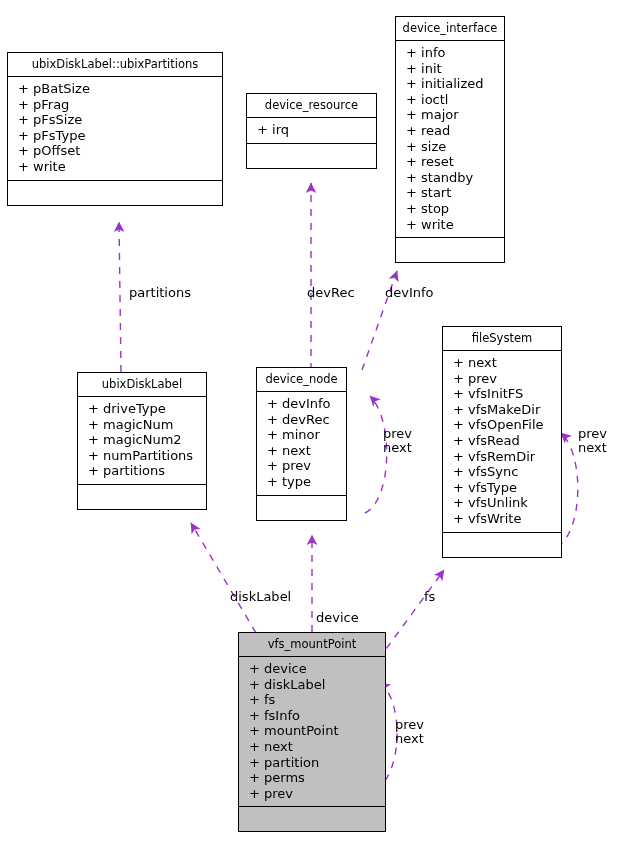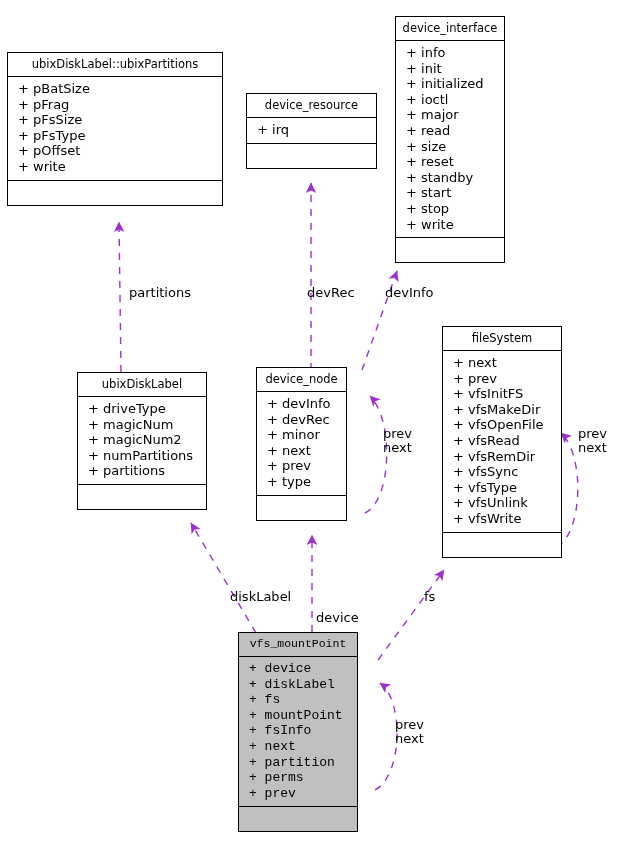--- a/index.html
+++ b/index.html
@@ -185,28 +185,28 @@
       <div class="row">+ vfsRead</div>
       <div class="row">+ vfsRemDir</div>
       <div class="row">+ vfsSync</div>
       <div class="row">+ vfsType</div>
       <div class="row">+ vfsUnlink</div>
       <div class="row">+ vfsWrite</div>
     </div>
     <div class="uml-ops"></div>
   </div>
 
-  <div class="uml-box shaded" style="left:238px; top:632px; width:120px;font-family:Liberation Mono, monospace;">
+  <div class="uml-box shaded" style="left:238px; top:632px; width:148px;">
     <div class="uml-title">vfs_mountPoint</div>
     <div class="uml-attrs">
       <div class="row">+ device</div>
       <div class="row">+ diskLabel</div>
       <div class="row">+ fs</div>
+      <div class="row">+ fsInfo</div>
       <div class="row">+ mountPoint</div>
-      <div class="row">+ fsInfo</div>
       <div class="row">+ next</div>
       <div class="row">+ partition</div>
       <div class="row">+ perms</div>
       <div class="row">+ prev</div>
     </div>
     <div class="uml-ops"></div>
   </div>
 
   <div class="edge-label" style="left:129px; top:286px;">partitions</div>
   <div class="edge-label" style="left:307px; top:286px;">devRec</div>

